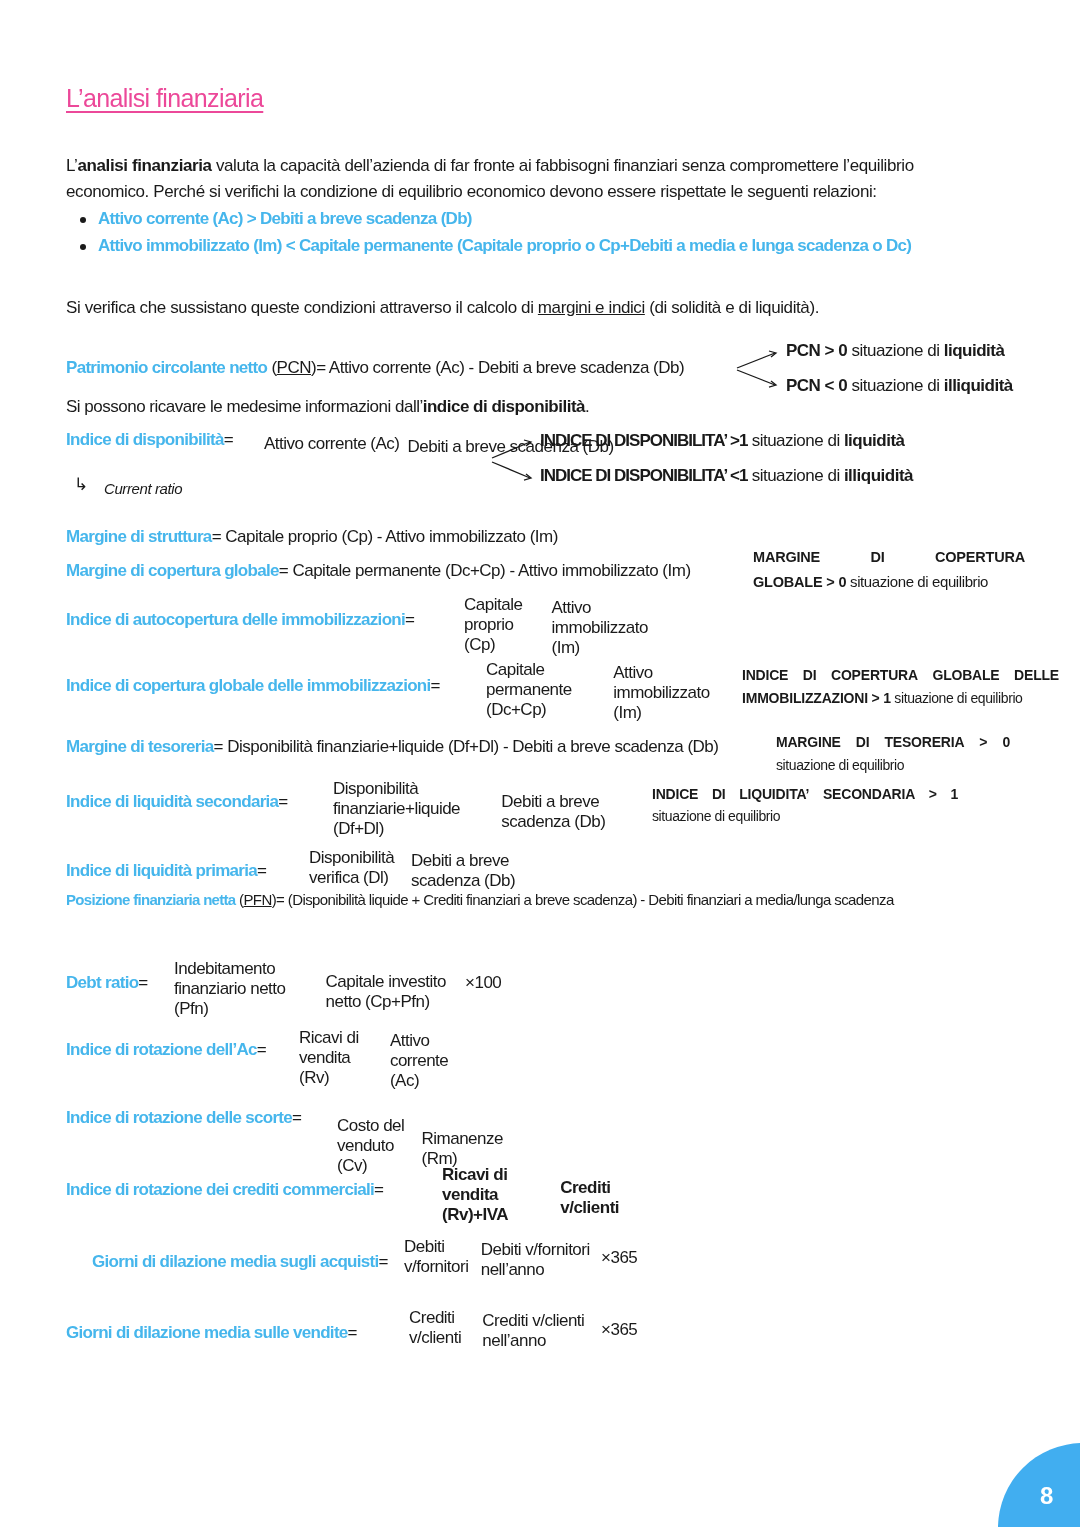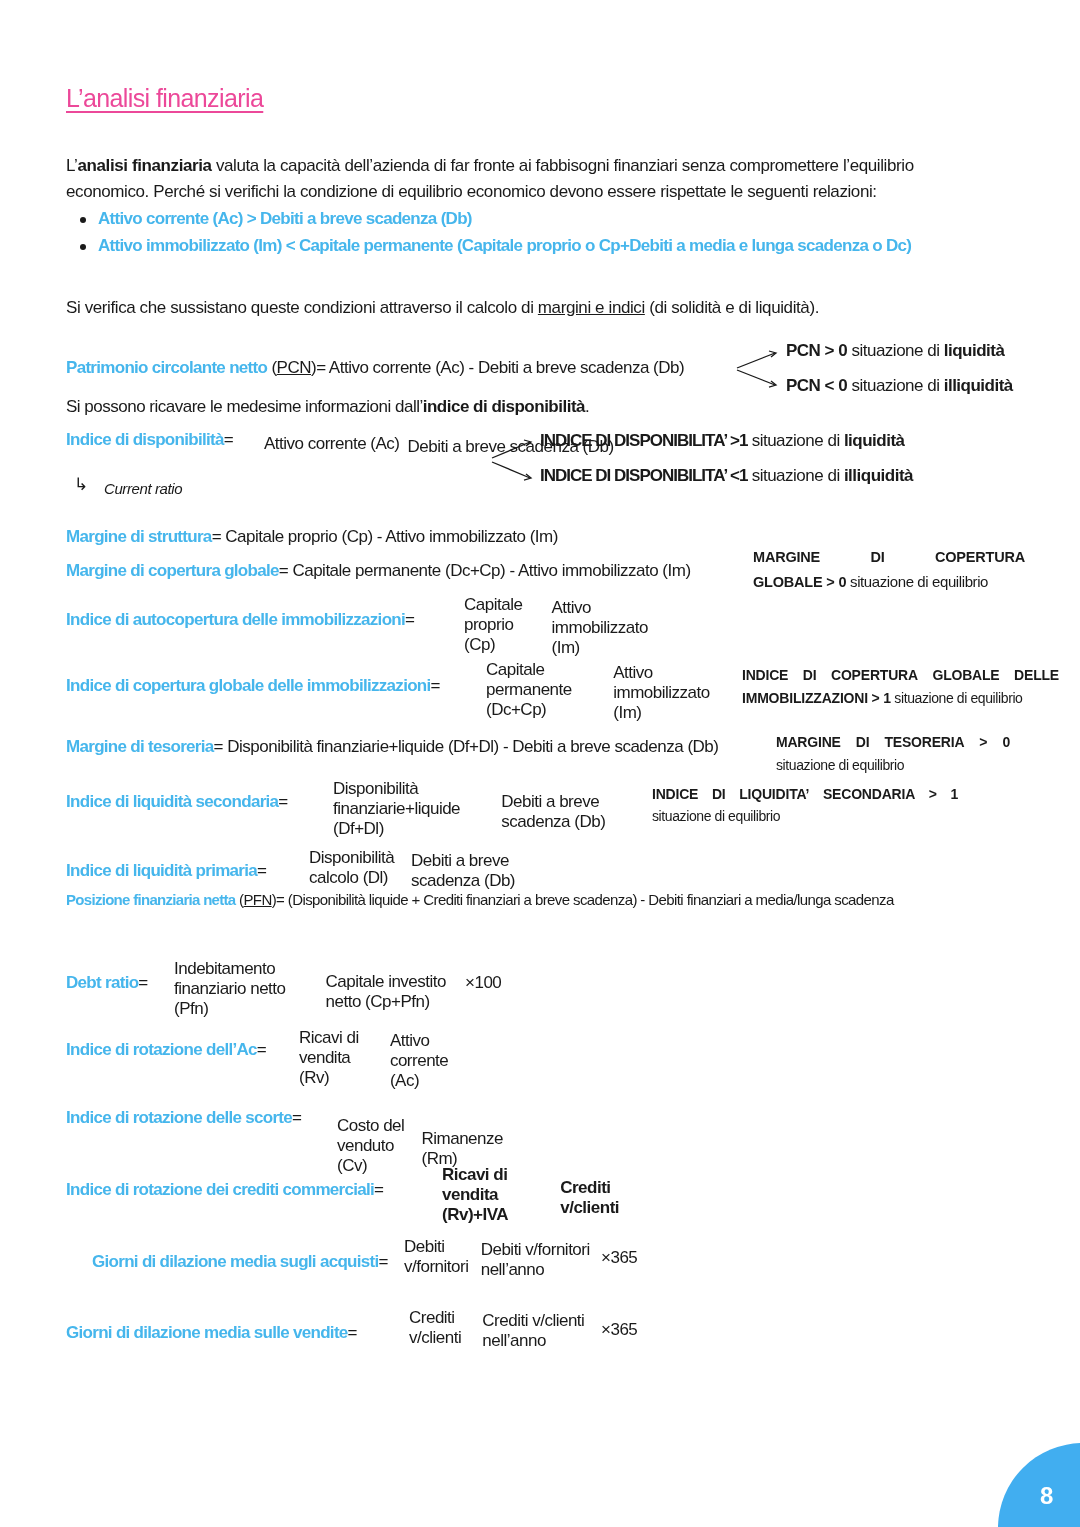--- a/index.html
+++ b/index.html
@@ -131,21 +131,21 @@
     <span>DI</span>
     <span>LIQUIDITA’</span>
     <span>SECONDARIA</span>
     <span>&gt;</span>
     <span>1</span>
 </div>
 <div class="abs t14" style="left:652px; top:808px;">situazione di equilibrio</div>
 
 <div class="abs t17" style="left:66px; top:861px;"><span class="blue">Indice di liquidità primaria</span><span>=</span></div>
 <div class="frac" style="left:305px; top:848px; width:225px;">
-  <span class="num">Disponibilità calcolo (Dl)</span>
+  <span class="num">Disponibilità verifica (Dl)</span>
     <span class="bar"></span>
     <span class="den">Debiti a breve scadenza (Db)</span>
 </div>
 
 <div class="abs t15" style="left:66px; top:891px; letter-spacing:-0.6px;"><span class="blue">Posizione finanziaria netta</span><span> (</span><span class="u">PFN</span><span>)= (Disponibilità liquide + Crediti finanziari a breve scadenza) - Debiti finanziari a media/lunga scadenza</span></div>
 
 <div class="abs t17" style="left:66px; top:973px;"><span class="blue">Debt ratio</span><span>=</span></div>
 <div class="frac" style="left:170px; top:959px; width:288px;">
   <span class="num">Indebitamento finanziario netto (Pfn)</span>
     <span class="bar"></span>

